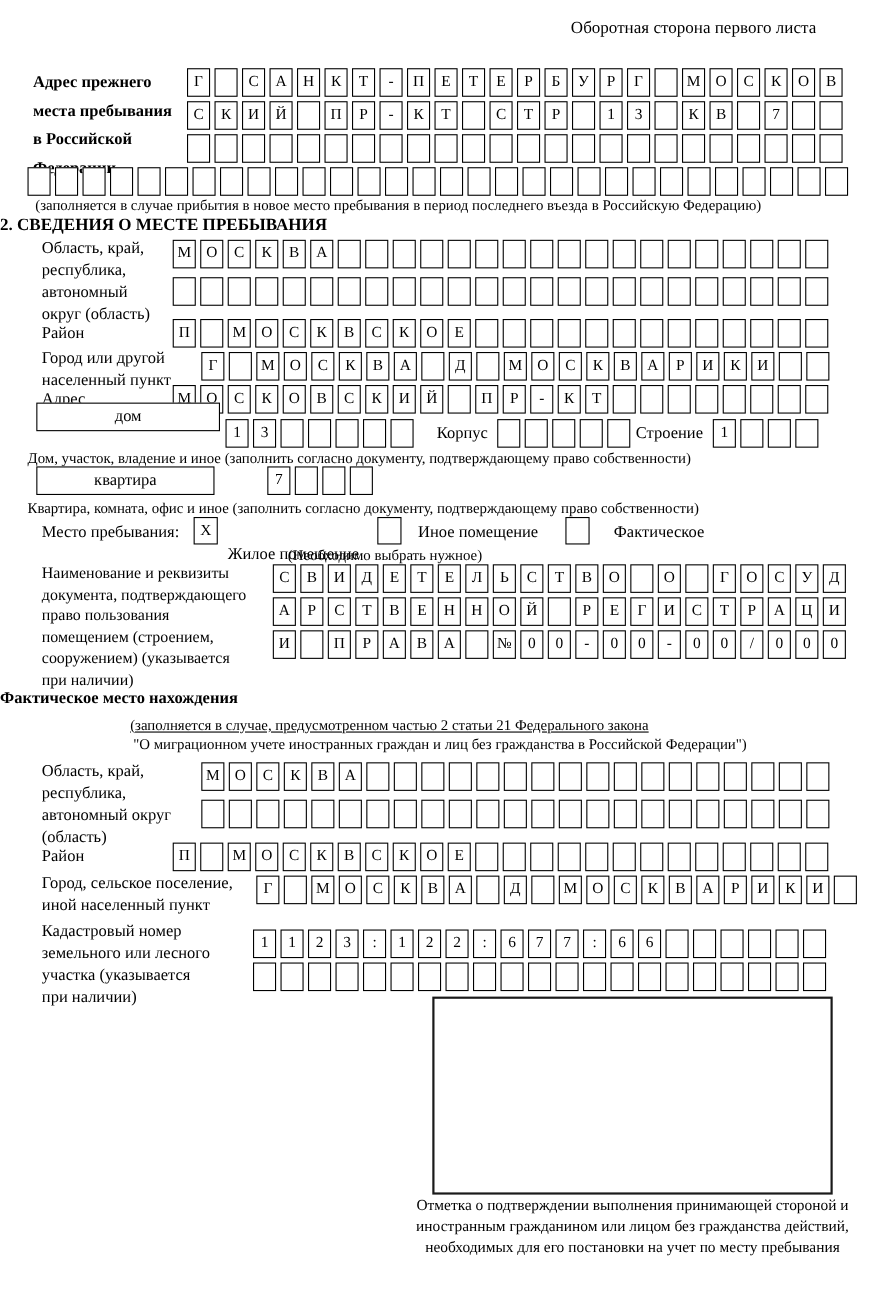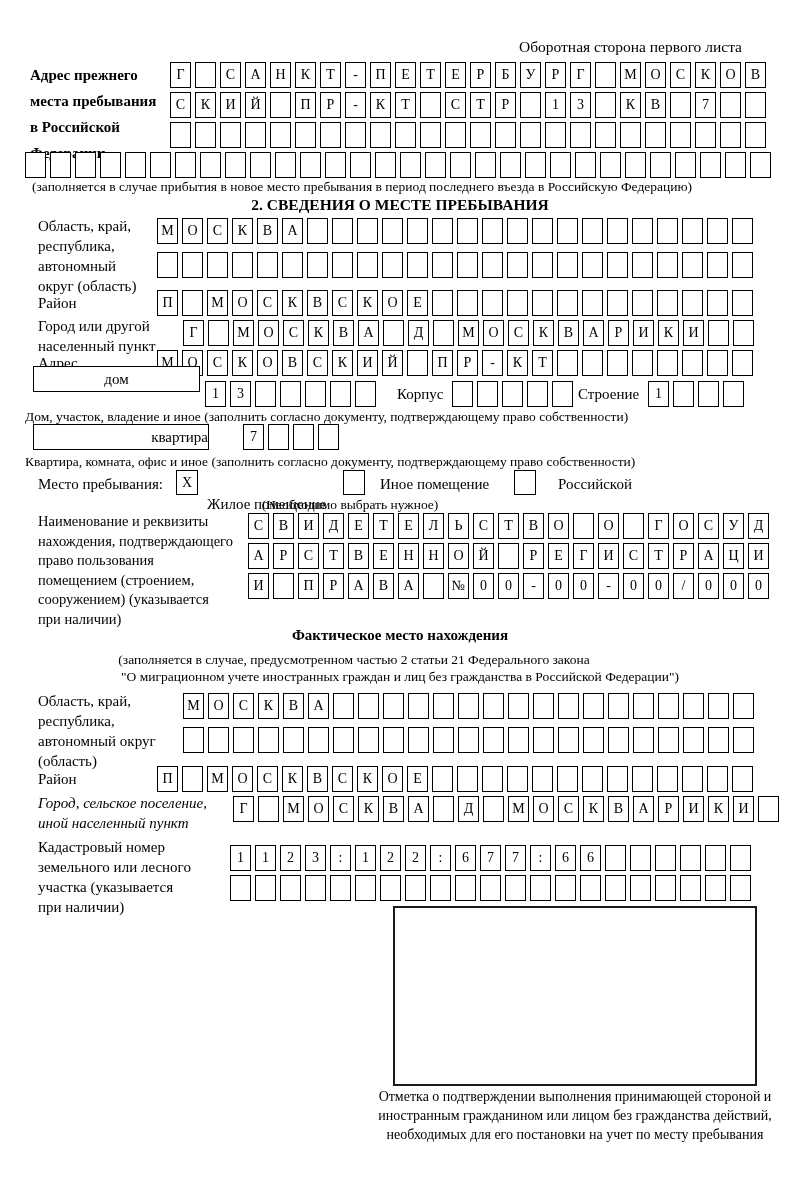--- a/index.html
+++ b/index.html
@@ -6,38 +6,38 @@
   html,body { width:800px; height:1180px; background:#ffffff; }
   body {
     position:relative;
     font-family:"Liberation Serif", serif;
     color:#000;
     overflow:hidden;
   }
   .abs { position:absolute; }
   .lbl { position:absolute; font-size:15px; line-height:26px; white-space:pre-line; }
   .cap { position:absolute; font-size:13.5px; }
-  .title { position:absolute; font-weight:bold; font-size:15.5px; text-align:center; left:0; width:800px; }
+  .title { position:absolute; font-weight:bold; font-size:15.5px; left:0; width:800px; }
   .grid { position:absolute; display:flex; }
   .cell {
     flex:none; width:21px; height:26px; margin-right:4px;
     border:1.5px solid #000; box-sizing:border-box;
     display:flex; align-items:center; justify-content:center;
     font-size:14px; background:#fff;
   }
   .checkbox {
     position:absolute; width:22px; height:25px; border:1.5px solid #000;
     box-sizing:border-box; display:flex; align-items:center; justify-content:center;
     font-size:14px; background:#fff;
   }
   .type-rect {
     position:absolute; border:1.5px solid #000; box-sizing:border-box;
     display:flex; align-items:center; justify-content:center; font-size:15px; background:#fff;
   }
-  #header-note { top:17px; right:58px; font-size:15.5px;margin-top:21px; }
+  #header-note { top:17px; right:58px; font-size:15.5px; }
 
   #lbl-addr { left:30px; top:62px; line-height:26px;font-weight:bold; }
   #g-addr1 { left:170px; top:62px; }
   #g-addr2 { left:170px; top:92px; }
   #g-addr3 { left:170px; top:122px; }
   #g-addr4 { left:25px;  top:152px; }
   #cap-addr { top:179px; left:0; width:724px; text-align:center; }
 
   #s2-title { top:196px; }
   #lbl-obl { left:38px; top:216px; line-height:20px; }
@@ -51,48 +51,48 @@
   #g-ulitsa { left:157px; top:350px; }
 
   #dom-rect { left:33px; top:366px; width:167px; height:26px; }
   #g-dom { left:205px; top:381px; }
   #lbl-korpus { left:397px; top:381px; font-size:15px; line-height:26px; }
   #g-korpus { left:452px; top:381px; }
   #lbl-stroenie { left:578px; top:381px; font-size:15px; line-height:26px; }
   #g-stroenie { left:648px; top:381px; }
   #cap-dom { left:25px; top:409px; }
 
-  #kvartira-rect { left:33px; top:424px; width:176px; height:26px;justify-content:flex-end; }
+  #kvartira-rect { left:33px; top:424px; width:162px; height:26px; }
   #g-kvartira { left:243px; top:424px; }
   #cap-kvartira { left:25px; top:454px; }
 
   #lbl-mesto { left:38px; top:471px; }
   #cb-zhiloe { left:176px; top:470px; }
   #lbl-zhiloe { left:207px; top:491px; }
   #cb-inoe { left:343px; top:470px; }
   #lbl-inoe { left:380px; top:471px; }
   #cb-org { left:514px; top:470px; }
   #lbl-org { left:558px; top:471px; }
   #cap-mesto { left:0; top:497px; width:700px; text-align:center; }
 
   #lbl-doc { left:38px; top:512px; line-height:19.5px; }
   #g-doc1 { left:248px; top:513px; }
   #g-doc2 { left:248px; top:543px; }
   #g-doc3 { left:248px; top:573px; }
 
   #fakt-title { top:627px; font-size:15px; }
-  #fakt-cap1 { top:652px; left:0; width:708px; text-align:center; }
+  #fakt-cap1 { top:652px; left:0; width:708px; text-align:center;text-decoration:underline; }
   #fakt-cap2 { top:669px; left:0; width:800px; text-align:center; }
 
   #lbl-fobl { left:38px; top:691px; line-height:20px; }
   #g-fobl1 { left:183px; top:693px; }
   #g-fobl2 { left:183px; top:727px; }
   #lbl-fraion { left:38px; top:766px; }
   #g-fraion { left:157px; top:766px; }
-  #lbl-fgorod { left:38px; top:793px; line-height:20px;font-style:italic; }
+  #lbl-fgorod { left:38px; top:793px; line-height:20px; }
   #g-fgorod { left:233px; top:796px; }
   #lbl-kad { left:38px; top:837px; line-height:20px; }
   #g-kad1 { left:230px; top:845px; }
   #g-kad2 { left:230px; top:875px; }
 
   #stamp-rect { position:absolute; left:393px; top:906px; width:360px; height:176px; border:2px solid #1a1a1a; background:#fff; }
   #stamp-cap { left:375px; top:1087px; width:400px; text-align:center; font-size:14px; line-height:19px; }
 </style>
 </head>
 <body>
@@ -397,25 +397,25 @@
     <span class="cell"></span>
   </div>
 <div id="cap-kvartira" class="cap">Квартира, комната, офис и иное (заполнить согласно документу, подтверждающему право собственности)</div>
 
 <div id="lbl-mesto" class="lbl">Место пребывания:</div>
 <div id="cb-zhiloe" class="checkbox">X</div>
 <div id="lbl-zhiloe" class="lbl">Жилое помещение</div>
 <div id="cb-inoe" class="checkbox"></div>
 <div id="lbl-inoe" class="lbl">Иное помещение</div>
 <div id="cb-org" class="checkbox"></div>
-<div id="lbl-org" class="lbl">Российской</div>
+<div id="lbl-org" class="lbl">Фактическое</div>
 <div id="cap-mesto" class="cap">(Необходимо выбрать нужное)</div>
 
 <div id="lbl-doc" class="lbl" style="font-size:14.5px;">Наименование и реквизиты
-нахождения, подтверждающего
+документа, подтверждающего
 право пользования
 помещением (строением,
 сооружением) (указывается
 при наличии)</div>
 <div id="g-doc1" class="grid">
     <span class="cell">С</span>
     <span class="cell">В</span>
     <span class="cell">И</span>
     <span class="cell">Д</span>
     <span class="cell">Е</span>

